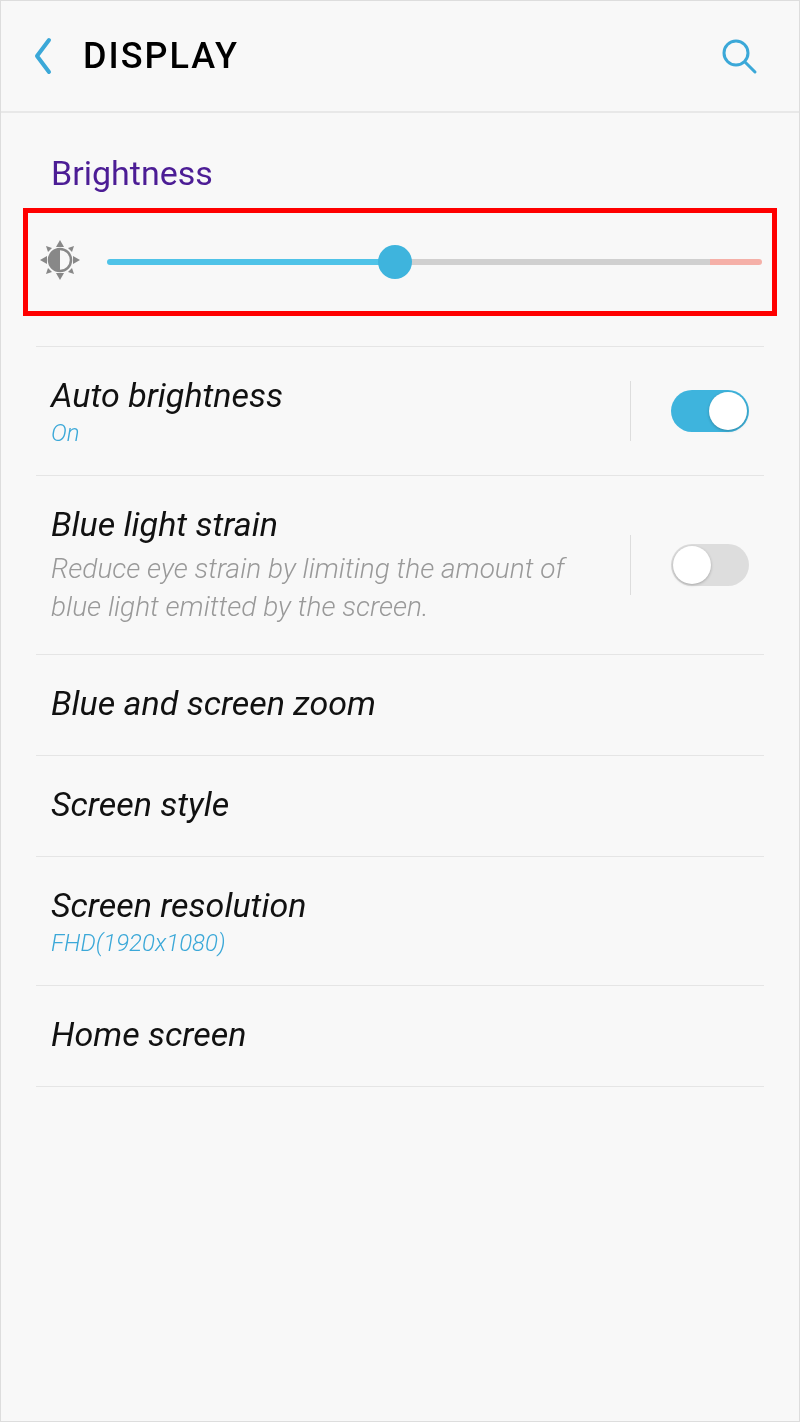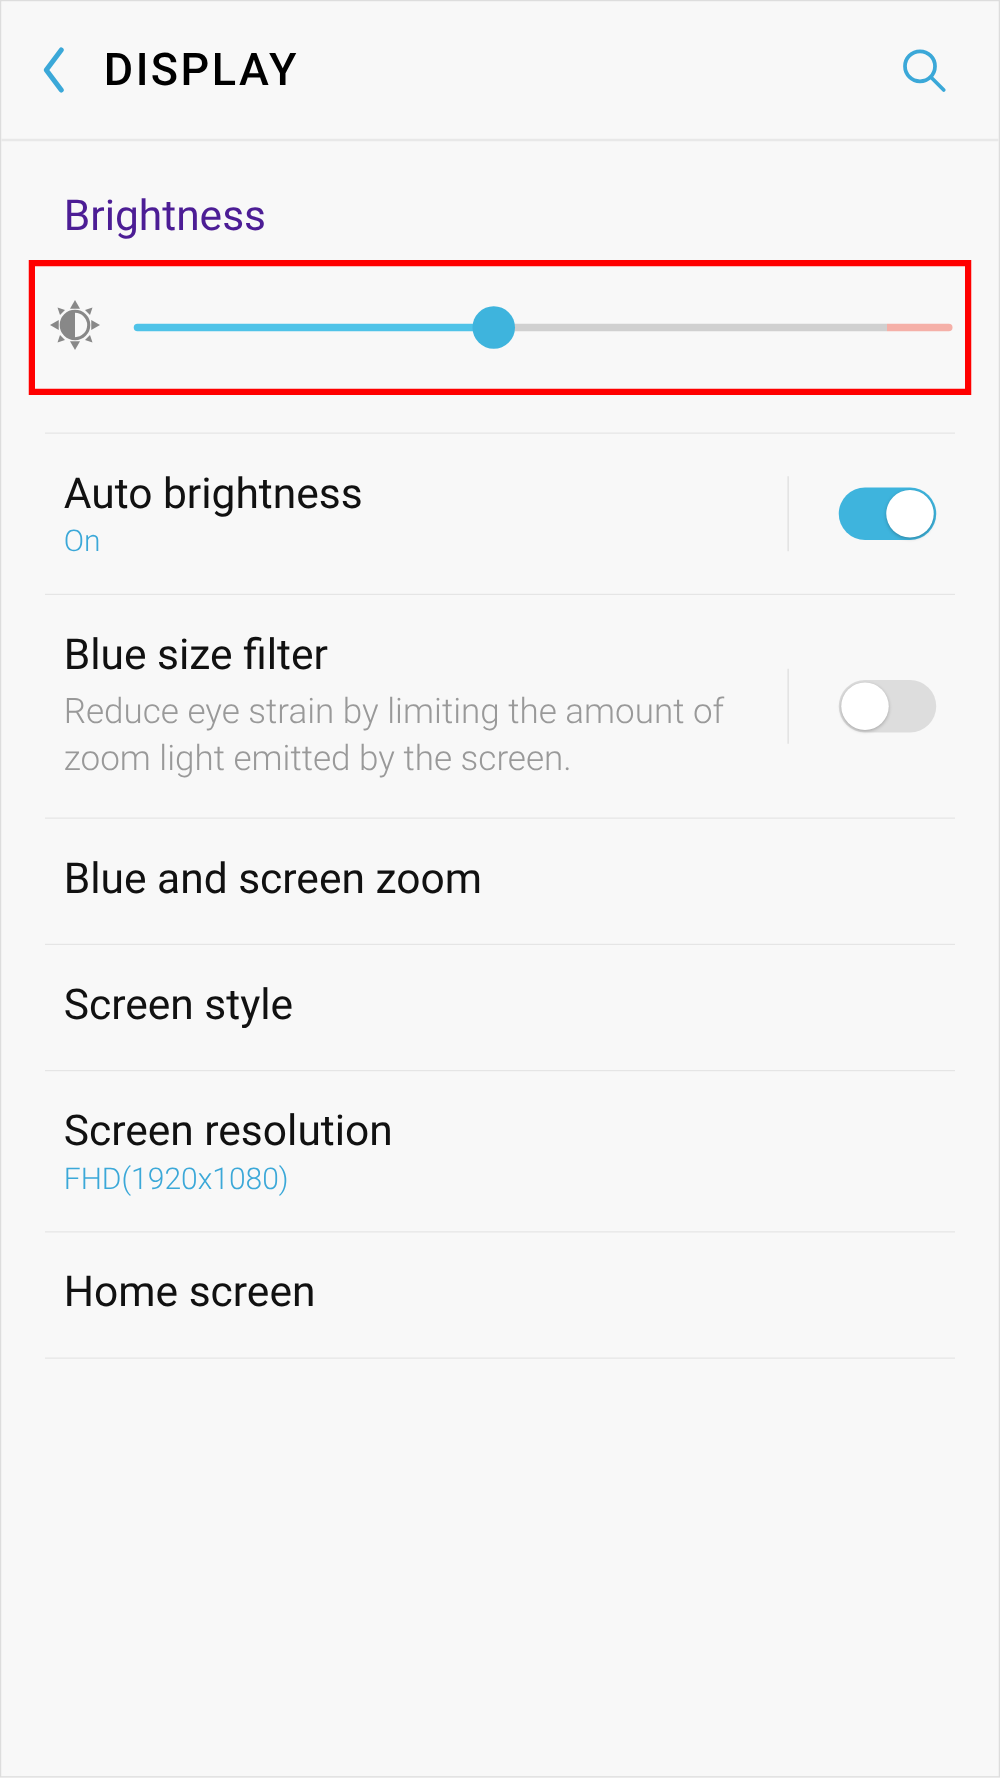--- a/index.html
+++ b/index.html
@@ -84,20 +84,21 @@
     }
     .row {
       display: flex;
       align-items: center;
       padding: 28px 50px;
       gap: 20px;
     }
     .row-text {
       flex: 1;
       min-width: 0;
+      font-style: italic;
     }
     .row-title {
       font-size: 34px;
       color: #111;
       font-weight: 400;
       margin-bottom: 4px;
     }
     .row-sub {
       font-size: 24px;
       color: #3ba8d8;
@@ -192,22 +193,22 @@
   <div class="toggle-rail"></div>
   <div class="toggle on">
     <div class="toggle-knob"></div>
   </div>
 </div>
 
 <div class="divider"></div>
 
 <div class="row">
   <div class="row-text">
-    <div class="row-title">Blue size filter</div>
-    <div class="row-desc">Reduce eye strain by limiting the amount of zoom light emitted by the screen.</div>
+    <div class="row-title">Blue light strain</div>
+    <div class="row-desc">Reduce eye strain by limiting the amount of blue light emitted by the screen.</div>
   </div>
   <div class="toggle-rail"></div>
   <div class="toggle off">
     <div class="toggle-knob"></div>
   </div>
 </div>
 
 <div class="divider"></div>
 
 <div class="row">

